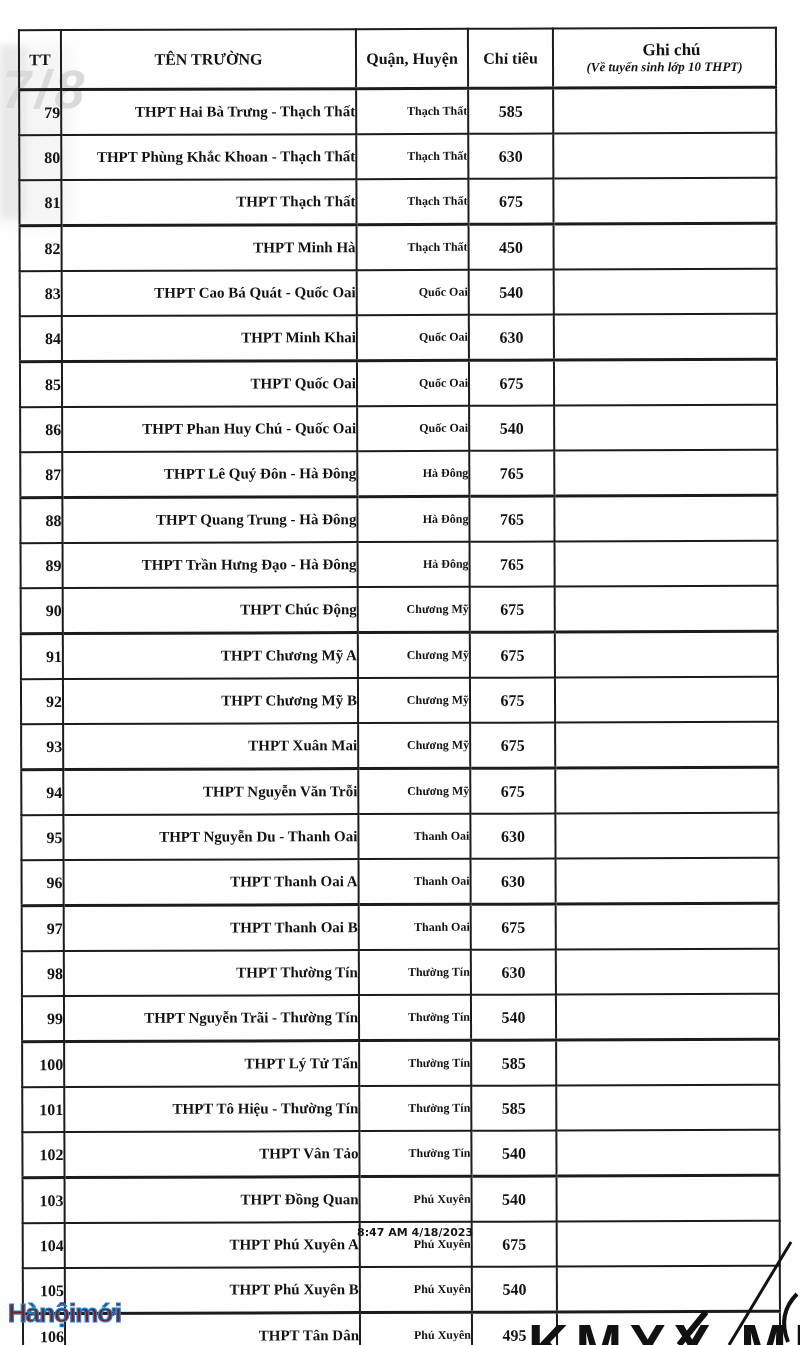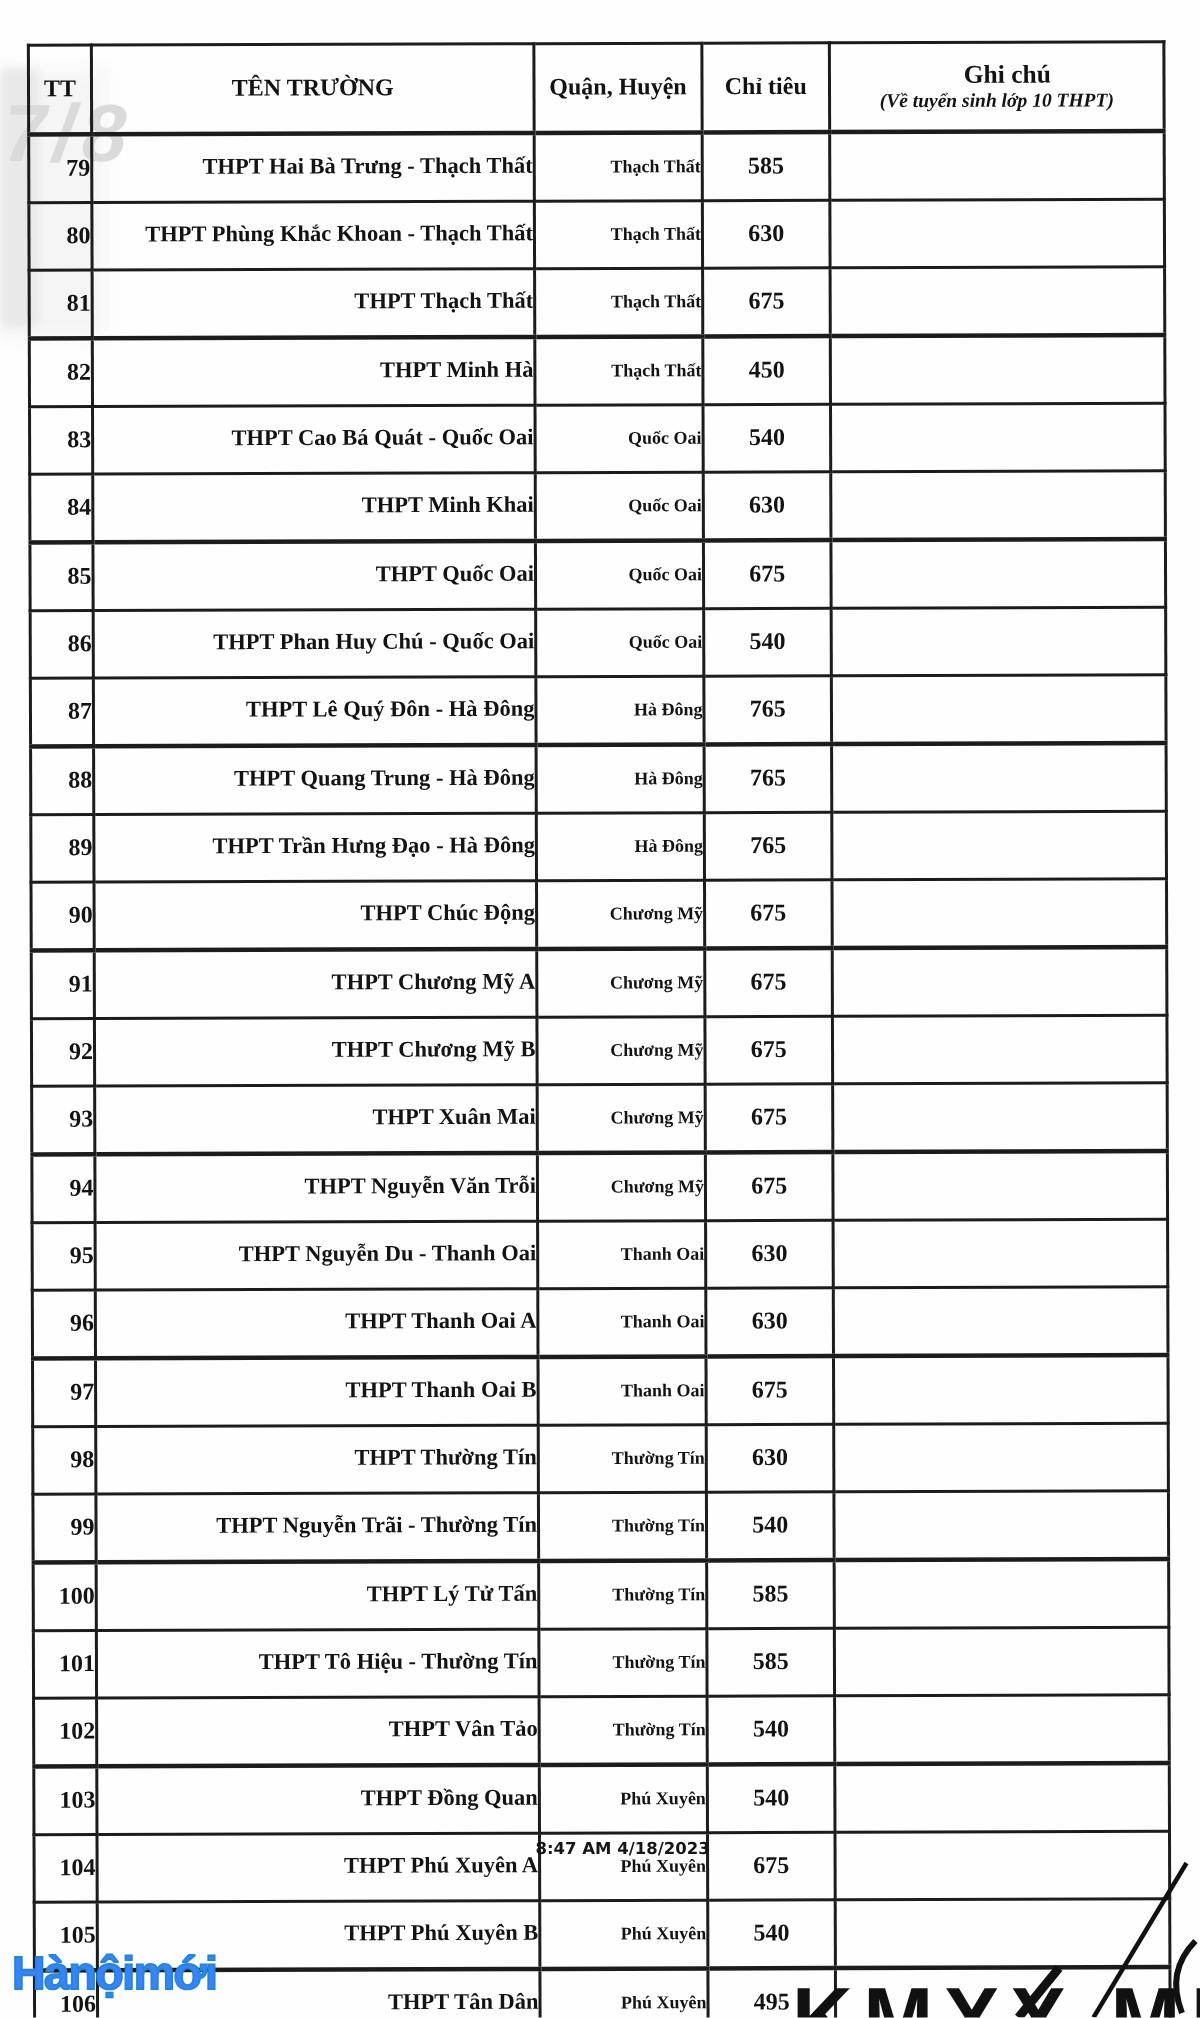--- a/index.html
+++ b/index.html
@@ -61,22 +61,22 @@
   
   .timestamp{
     position:absolute;left:357px;top:1226px;z-index:3;
     font-family:"DejaVu Sans", sans-serif;
     font-size:11px;font-weight:bold;color:#161616;
     letter-spacing:0px;white-space:nowrap;
   }
   .logo{
     position:absolute;left:8px;top:1298px;z-index:4;
     font-family:"Liberation Sans", sans-serif;
-    font-size:31px;font-weight:800;letter-spacing:-1px;
-    color:#3b82f6;
+    font-size:26px;font-weight:800;letter-spacing:-1px;
+    color:#7f1d1d;
     -webkit-text-stroke:1.2px #2186d8;
     white-space:nowrap;
   }
   .corner-letters{
     position:absolute;left:528px;top:1313px;z-index:3;
     font-family:"Liberation Sans", sans-serif;
     font-size:56px;font-weight:900;letter-spacing:7px;
     color:#111;white-space:nowrap;
     transform:scaleY(1.05);
   }

